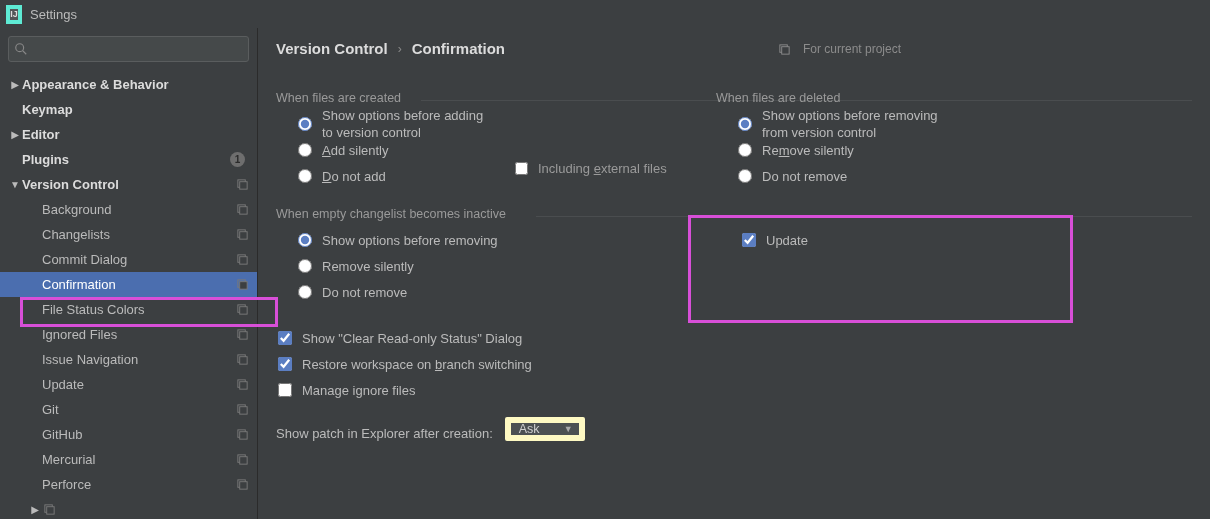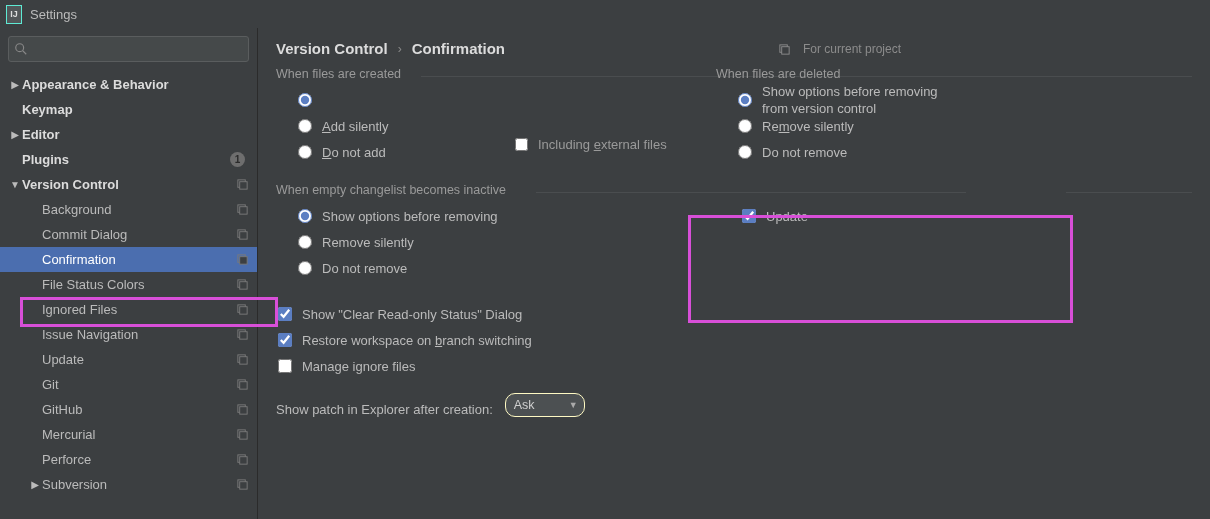--- a/index.html
+++ b/index.html
@@ -1,20 +1,20 @@
 <!DOCTYPE html>
 <html><head>
 <meta charset="utf-8">
 <style>
   * { box-sizing: border-box; margin: 0; padding: 0; font-family: "Segoe UI", Arial, sans-serif; }
   body { background: #3c3f41; color: #bbbbbb; font-size: 13px; width: 1210px; height: 519px; overflow: hidden; }
 
   
   .titlebar { height: 28px; display: flex; align-items: center; padding: 0 6px; background: #3c3f41; color: #bbbbbb; }
-  .titlebar .app-icon { width: 16px; height: 19px; background: #525658; border: 1px solid #5eead4; margin-right: 8px; display:inline-flex;align-items:center;justify-content:center;font-size:9px;color:#ddd;font-weight:bold;}
+  .titlebar .app-icon { width: 16px; height: 19px; background: #525658; border: 4px solid #5eead4; margin-right: 8px; display:inline-flex;align-items:center;justify-content:center;font-size:9px;color:#ddd;font-weight:bold;}
   .titlebar .title { font-size: 13px; }
 
   .shell { display: flex; height: calc(100% - 28px); }
 
   
   .sidebar { width: 258px; border-right: 1px solid #2b2b2b; display: flex; flex-direction: column; }
   .search-wrap { padding: 8px; }
   .search { position: relative; }
   .search input {
     width: 100%; height: 26px; background: #45494a; border: 1px solid #5a5d5e; border-radius: 3px;
@@ -46,21 +46,21 @@
     font-weight:bold;
   }
 
   
   .content { flex: 1; padding: 12px 18px 12px 18px; position: relative; }
   .breadcrumb { display:flex; align-items:center; gap:10px; font-size:15px; color:#dcdcdc; font-weight:600; margin-bottom:4px;}
   .breadcrumb .chev { color:#888; font-size:12px; font-weight:normal;}
   .for-project { position:absolute; top:14px; left:520px; color:#8c8c8c; font-size:12px; display:flex;align-items:center;gap:12px;}
   .for-project .copy-icon{width:13px;height:13px;color:#8c8c8c;}
 
-  .sections { display:flex; gap:40px; margin-top:12px; }
+  .sections { display:flex; gap:40px; margin-top:36px; }
   .column { }
   .col-left { width: 400px; }
   .col-right { flex:1; position:relative;}
 
   .fieldset { position: relative; padding: 18px 10px 10px 22px; margin-bottom: 10px; }
   .fieldset .legend { position:absolute; top:-2px; left:0; font-size:12.5px; color:#9a9a9a; }
   .fieldset .rule { position:absolute; top:7px; height:1px; background:#4a4d4f; }
   .fieldset.fs-created .rule { left:145px; right:-290px; }
   .fieldset.fs-deleted .rule { left:145px; right:0; }
   .fieldset.fs-empty .rule   { left:260px; right:-290px; }
@@ -73,21 +73,21 @@
   .radio-label .sub { display:block; padding-left:0; margin-top:2px; }
 
   .side-check { position:absolute; display:flex;align-items:center;gap:10px;}
   .side-check.include-external { left:230px; top:68px; color:#9a9a9a;padding-left:9px; }
 
   .plain-checks { margin-top:8px; }
   .plain-checks .check-row { padding-left:2px; }
 
   .patch-row { display:flex;align-items:flex-end; gap:12px; margin-top:14px; }
   .select {
-    background:#4c5052; border:1px solid #fef9c3; border-radius:10px; height:24px;
+    background:#4c5052; border:6px solid #fef9c3; border-radius:2px; height:24px;
     color:#cfcfcf; padding:0 6px 0 8px; font-size:12.5px; position:relative; min-width:80px;
     display:inline-flex;align-items:center;
   }
   .select .caret { position:absolute; right:6px; top:50%; transform:translateY(-50%); font-size:9px; color:#aaa;}
 
   u.mn { text-decoration: underline; }
 
   .highlight-box {
     position:absolute; border:3px solid #d84fd8; pointer-events:none;
   }
@@ -152,20 +152,30 @@
           <span class="lbl">Background</span>
           <span class="copy-icon">
             <svg viewBox="0 0 14 14" width="13" height="13">
               <rect x="2" y="2" width="8" height="8" fill="none" stroke="currentColor"></rect>
               <rect x="4" y="4" width="8" height="8" fill="#3c3f41" stroke="currentColor"></rect>
             </svg>
           </span>
         </div>
         <div class="tree-item depth1">
           <span class="arrow blank">▶</span>
+          <span class="lbl">Changelists</span>
+          <span class="copy-icon">
+            <svg viewBox="0 0 14 14" width="13" height="13">
+              <rect x="2" y="2" width="8" height="8" fill="none" stroke="currentColor"></rect>
+              <rect x="4" y="4" width="8" height="8" fill="#3c3f41" stroke="currentColor"></rect>
+            </svg>
+          </span>
+        </div>
+        <div class="tree-item depth1">
+          <span class="arrow blank">▶</span>
           <span class="lbl">Commit Dialog</span>
           <span class="copy-icon">
             <svg viewBox="0 0 14 14" width="13" height="13">
               <rect x="2" y="2" width="8" height="8" fill="none" stroke="currentColor"></rect>
               <rect x="4" y="4" width="8" height="8" fill="#3c3f41" stroke="currentColor"></rect>
             </svg>
           </span>
         </div>
         <div class="tree-item depth1 selected">
           <span class="arrow blank">▶</span>
@@ -252,21 +262,20 @@
           <span class="lbl">Perforce</span>
           <span class="copy-icon">
             <svg viewBox="0 0 14 14" width="13" height="13">
               <rect x="2" y="2" width="8" height="8" fill="none" stroke="currentColor"></rect>
               <rect x="4" y="4" width="8" height="8" fill="#3c3f41" stroke="currentColor"></rect>
             </svg>
           </span>
         </div>
         <div class="tree-item depth1">
           <span class="arrow">▶</span>
-          <span class="lbl">Subversion</span>
           <span class="copy-icon">
             <svg viewBox="0 0 14 14" width="13" height="13">
               <rect x="2" y="2" width="8" height="8" fill="none" stroke="currentColor"></rect>
               <rect x="4" y="4" width="8" height="8" fill="#3c3f41" stroke="currentColor"></rect>
             </svg>
           </span>
         </div>
       </div>
   </div>
 
@@ -289,20 +298,24 @@
 
     <div class="sections">
 
       <div class="column col-left">
 
         <div class="fieldset fs-created" style="position:relative;">
           <span class="legend">When files are created</span>
           <span class="rule"></span>
           <label class="radio-row">
             <input type="radio" name="created" checked="" style="">
+            <span class="radio-label">
+              <span>Show options before adding</span>
+              <span class="sub">to version control</span>
+            </span>
           </label>
           <label class="radio-row unchecked">
             <input type="radio" name="created" style="">
             <span><u class="mn">A</u>dd silently</span>
           </label>
           <label class="radio-row unchecked">
             <input type="radio" name="created" style="">
             <span><u class="mn">D</u>o not add</span>
           </label>
           <div class="side-check include-external">

